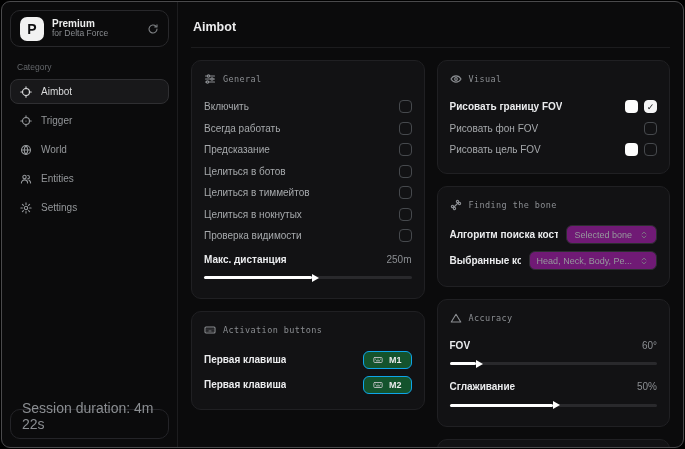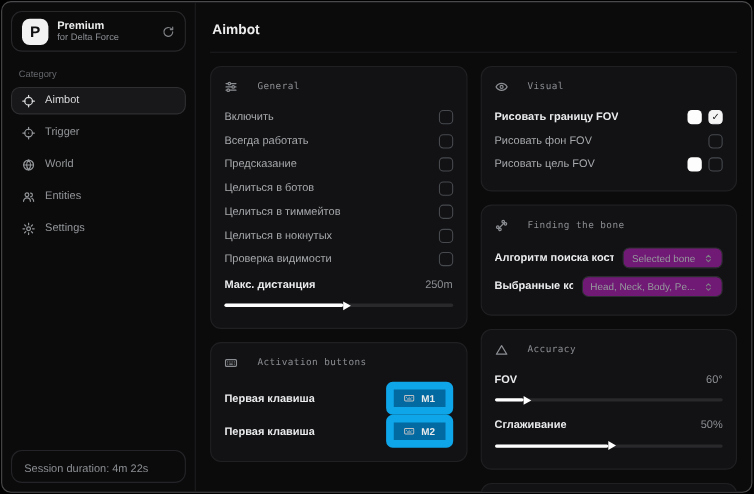--- a/index.html
+++ b/index.html
@@ -16,47 +16,47 @@
           font-size:14px; display:flex; align-items:center; justify-content:center; flex:none; }
   .brand-text { line-height:1.15; }
   .brand-title { font-size:10px; font-weight:bold; color:#eceded; }
   .brand-sub { font-size:8.5px; color:#8a8d91; }
   .brand .ic { margin-left:auto; color:#7e8184; }
   .cat-label { font-size:8.5px; color:#64676b; margin:15px 6px 7px 7px; }
   .nav-item { display:flex; align-items:center; gap:9px; height:25px; padding:0 9px; border-radius:8px;
               font-size:10px; color:#94979a; border:1px solid transparent; margin-bottom:4px; cursor:pointer; }
   .nav-item.active { background:#18181a; border-color:#2f2f32; color:#d9dadb; }
   .session { position:absolute; left:8px; right:8px; bottom:8px; height:30px; border:1px solid #242428;
-             border-radius:10px; display:flex; align-items:flex-end; padding:6px 11px; font-size:10px; color:#8b8e92; }
+             border-radius:10px; display:flex; align-items:flex-end; padding:6px 11px; font-size:14px; color:#8b8e92; }
 
   
   .main { flex:1; padding:10px 13px 0 13px; display:flex; flex-direction:column; overflow:hidden; }
   .page-title { font-size:12.5px; font-weight:bold; color:#ededee; padding:8px 2px 13px 2px;
                 border-bottom:1px solid #1c1c1e; }
   .cols { display:flex; gap:12px; align-items:flex-start; padding-top:12px; }
   .col { flex:1; display:flex; flex-direction:column; gap:12px; min-width:0; }
   .card { background:#121214; border:1px solid #202023; border-radius:10px; padding:10px 12px 12px 12px; width:100%; }
-  .sec-head { display:flex; align-items:center; gap:18px; color:#8b8e92;
+  .sec-head { display:flex; align-items:center; gap:7px; color:#8b8e92;
               font-family:"DejaVu Sans Mono","Liberation Mono",monospace; font-size:8.5px; letter-spacing:.4px;
               margin:2px 0 11px 0; }
   .row { display:flex; align-items:center; justify-content:space-between; min-height:21.5px; gap:8px; }
   .lbl { font-size:10px; color:#a6a9ac; white-space:nowrap; overflow:hidden; }
   .lbl.strong { color:#ebecee; font-weight:bold; }
   .val { font-size:10px; color:#8b8e92; white-space:nowrap; flex:none;text-align:center; }
   .checkbox { width:13px; height:13px; border:1.5px solid #46494d; border-radius:4px; flex:none; cursor:pointer; }
   .checkbox.checked { background:#f4f4f5; border-color:#f4f4f5; color:#141517; display:flex; align-items:center;
                       justify-content:center; font-size:9px; font-weight:bold; }
   .controls { display:flex; align-items:center; gap:6px; flex:none; }
   .swatch { width:13px; height:13px; background:#fdfdfd; border-radius:4px; flex:none; cursor:pointer; }
   .slider { position:relative; height:9px; display:flex; align-items:center; margin:3px 0 4px 0; cursor:pointer; }
   .track { position:absolute; left:0; right:0; height:3px; background:#29292c; border-radius:2px; }
   .fill { position:absolute; left:0; height:3px; background:#fff; border-radius:2px; }
   .fill::after { content:""; position:absolute; right:-7px; top:-2.5px; width:0; height:0;
                  border-left:7px solid #fff; border-top:4px solid transparent; border-bottom:4px solid transparent; }
-  .keybtn { display:flex; align-items:center; gap:6px; background:#0369a1; border:7px solid #0ea5e9;
+  .keybtn { display:flex; align-items:center; gap:6px; background:#14532d; border:1px solid #0ea5e9;
             border-radius:6px; padding:3px 9px; font-size:9px; font-weight:bold; color:#e9eaeb; cursor:pointer; flex:none; }
   .keybtn .ic { color:#bfc1c3; }
   .dropdown { display:flex; align-items:center; gap:7px; background:#701a75; border:1px solid #2c2d30;
               border-radius:6px; padding:3.5px 7px; font-size:9px; color:#96999d; white-space:nowrap;
               cursor:pointer; flex:none; }
   .dropdown .ic { color:#7e8184; }
   .ic { width:12px; height:12px; flex:none; display:block; }
   .ic svg { width:100%; height:100%; display:block; fill:none; stroke:currentColor; stroke-width:2.2;
             stroke-linecap:round; stroke-linejoin:round; }
   .ic.small { width:10px; height:10px; }

